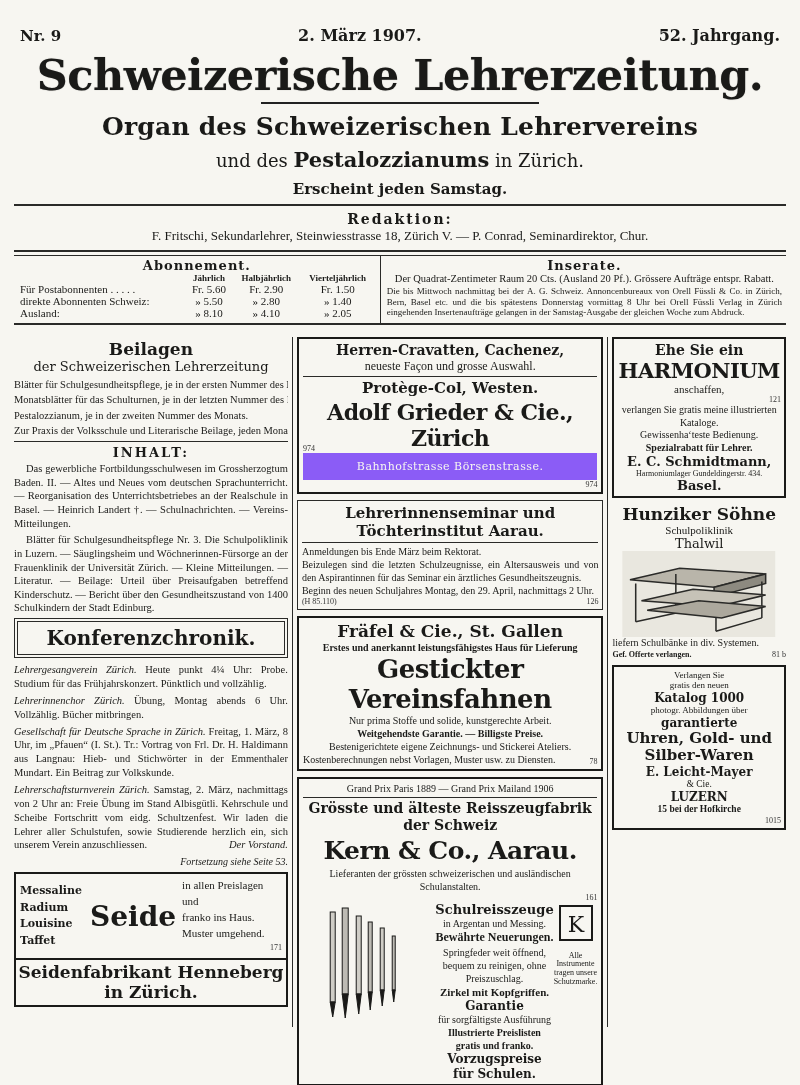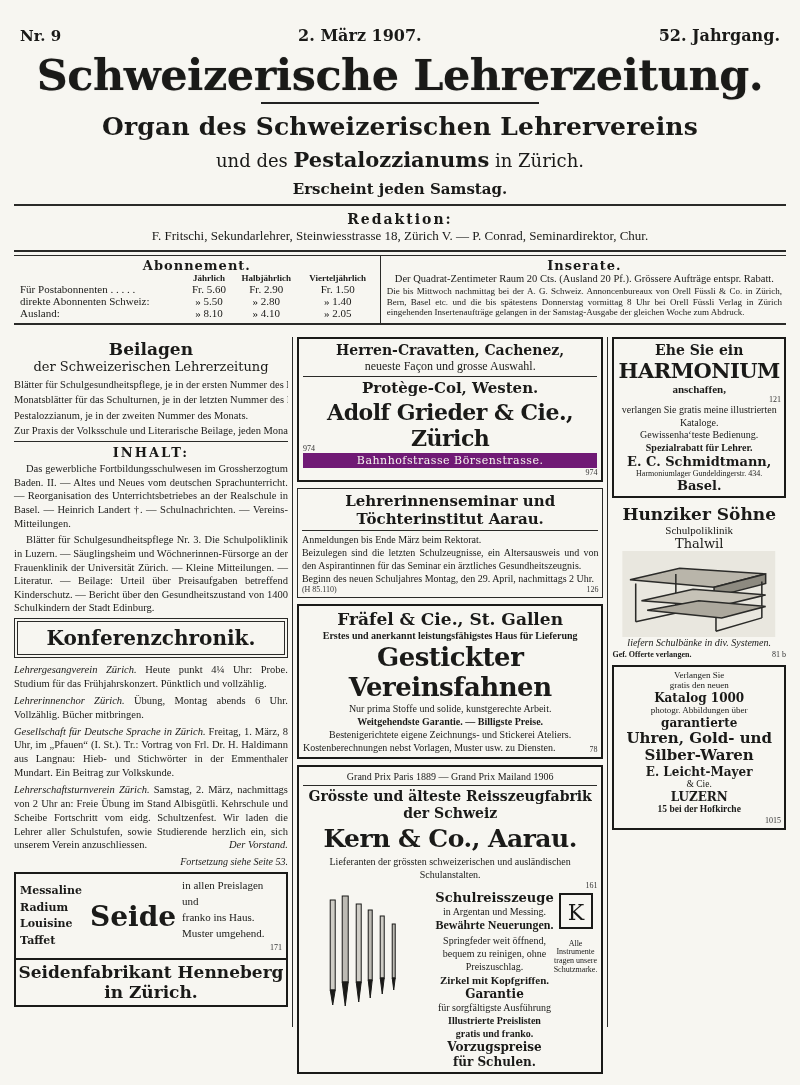--- a/index.html
+++ b/index.html
@@ -259,25 +259,25 @@
   }
   .ad-h2 { font-size: 12px; font-family: "Liberation Serif", serif; }
   .ad-big {
     font-family: "DejaVu Serif", serif;
     font-weight: bold;
     font-size: 22px;
     letter-spacing: -0.5px;
     margin: 2px 0;
   }
   .ad-bar {
-    background: #701a75;
+    background: #8b5cf6;
     color: #f7f6f1;
     font-size: 11px;
     font-family: "DejaVu Serif", serif;
-    padding: 1px 0;
+    padding: 7px 0;
     letter-spacing: .5px;
   }
   .ad-small { font-size: 10px; line-height: 1.3; text-align: justify; }
   .ad-small.c { text-align: center; }
   .ad-mid-title {
     font-family: "DejaVu Serif", serif;
     font-weight: bold;
     font-size: 15px;
   }
   .ad-script {
@@ -290,21 +290,21 @@
 
   
   .r-box { border: 2.5px solid #1a1a18; padding: 3px; margin-bottom: 6px; text-align: center; }
   .r-small { font-size: 10px; line-height: 1.25; }
   .r-title {
     font-family: "DejaVu Serif", serif;
     font-weight: bold;
     font-size: 21px;
     letter-spacing: -0.5px;
   }
-  .r-sub { font-size: 11px; font-weight: bold; }
+  .r-sub { font-size: 11px; }
   .r-name { font-family: "DejaVu Serif", serif; font-weight: bold; font-size: 13px; }
   .hz-title { font-family: "DejaVu Serif", serif; font-weight: bold; font-size: 17px; text-align:center;}
   .hz-sub { text-align: center; font-size: 11px; }
   .hz-place { text-align: center; font-family:"DejaVu Serif",serif; font-weight: normal; font-size: 13px; }
   .bench { width: 100%; height: 86px; display:block; }
   .cross-ad { text-align: center; }
   .cross-head { font-size: 9px; line-height: 1.2; }
   .cross-big { font-family:"DejaVu Serif",serif; font-weight:bold; font-size: 15px; line-height: 1.15;}
   .cross-mid { font-family:"DejaVu Serif",serif; font-weight:bold; font-size: 12px;}
   .cross-small { font-size: 9.5px; line-height: 1.25; }
@@ -545,21 +545,21 @@
           <rect x="0" y="0" width="160" height="90" fill="#e9e7df"></rect>
           <g stroke="#2a2a28" stroke-width="1.6" fill="none">
             <path d="M8 30 L60 18 L150 24 L96 38 Z" fill="#b9b5aa"></path>
             <path d="M96 38 L150 24 L150 34 L96 48 Z" fill="#8d8a80"></path>
             <path d="M14 34 L14 74 M56 24 L56 64 M98 46 L98 84 M146 32 L146 70"></path>
             <path d="M20 52 L74 40 L150 46 L100 58 Z" fill="#c6c2b7"></path>
             <path d="M14 74 L60 64 M98 84 L146 70"></path>
             <path d="M26 62 L80 52 L150 58 L104 70 Z" fill="#aca89d"></path>
           </g>
         </svg>
-        <div class="r-small" style="text-align:center;font-style:italic">liefern Schulbänke in div. Systemen.</div>
+        <div class="r-small" style="">liefern Schulbänke in div. Systemen.</div>
         <div style="display:flex;justify-content:space-between;align-items:flex-end">
           <span class="tiny" style="font-weight:bold">Gef. Offerte verlangen.</span>
           <span class="ad-num">81 b</span>
         </div>
       </div>
 
       <div class="cross-ad" style="border:2.5px solid #1a1a18;padding:3px;margin-top:6px">
         <div class="cross-head">Verlangen Sie</div>
         <div class="cross-head">gratis den neuen</div>
         <div class="cross-mid">Katalog 1000</div>

